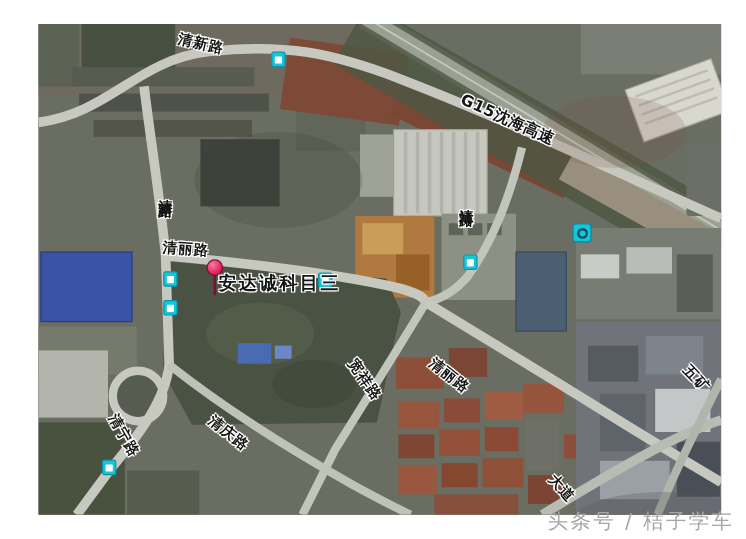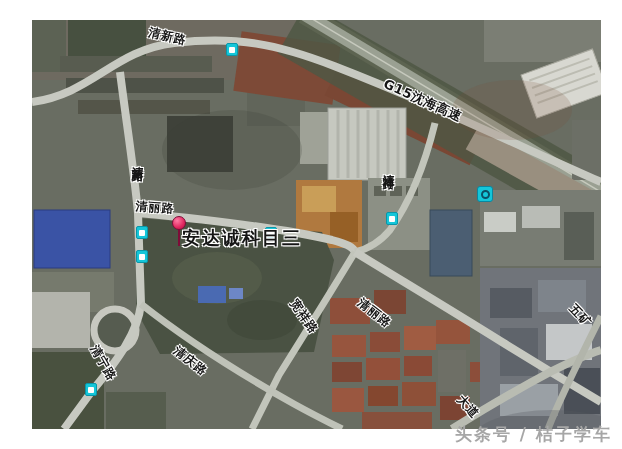--- a/index.html
+++ b/index.html
@@ -4,34 +4,34 @@
 <style>
   html,body{margin:0;padding:0;background:#fff;}
   #stage{position:relative;width:622px;height:449px;background:#ffffff;overflow:hidden;
          font-family:"DejaVu Sans",sans-serif;}
   #map-area{position:absolute;left:32px;top:20px;width:569px;height:409px;overflow:hidden;background:#696d62;}
   #map-area svg{position:absolute;left:0;top:0;}
   .rl{position:absolute;white-space:nowrap;font-weight:bold;font-size:12px;color:#161616;
       letter-spacing:1px;line-height:1.05;
       text-shadow:-1px -1px 0 #fff,1px -1px 0 #fff,-1px 1px 0 #fff,1px 1px 0 #fff,0 0 2px #fff;}
   .rl.vert{writing-mode:vertical-rl;text-orientation:upright;letter-spacing:2px;}
-  .rl.big{font-size:18px;letter-spacing:2px;}
+  .rl.big{font-size:15px;letter-spacing:2px;}
   .rl.hwy{font-size:13px;letter-spacing:0.5px;}
   .busicon{position:absolute;width:12px;height:13px;background:#14c6d9;border:1px solid #0a96a8;
            border-radius:2px;box-sizing:border-box;display:flex;align-items:center;justify-content:center;}
   .busicon i{display:block;width:6px;height:6px;background:#fff;border-radius:1px;}
   .metroicon{position:absolute;width:16px;height:16px;background:#14c6d9;border:1px solid #0a87a0;
              border-radius:3px;box-sizing:border-box;display:flex;align-items:center;justify-content:center;}
   .metroicon i{display:block;width:9px;height:9px;border:2px solid #0b4f66;border-radius:50%;box-sizing:border-box;}
   #pin-head{position:absolute;left:140px;top:196px;width:14px;height:14px;border-radius:50%;
             background:radial-gradient(circle at 35% 30%, #ff7aa4, #e0275f 60%, #b3124a);
             border:1px solid #7e0c38;box-sizing:border-box;z-index:6;}
   #pin-stem{position:absolute;left:146px;top:209px;width:2px;height:17px;background:#7e0c38;z-index:5;}
   #watermark{position:absolute;right:10px;bottom:3px;font-size:17px;color:#a6a6a6;
-             letter-spacing:2px;font-weight:bold;z-index:20;}
+             letter-spacing:2px;font-weight:normal;z-index:20;}
   .lab{z-index:8;}
 </style>
 </head>
 <body>
 
 <div id="stage">
 
   <div id="map-area">
 
     <svg width="569" height="409" viewBox="0 0 569 409">

